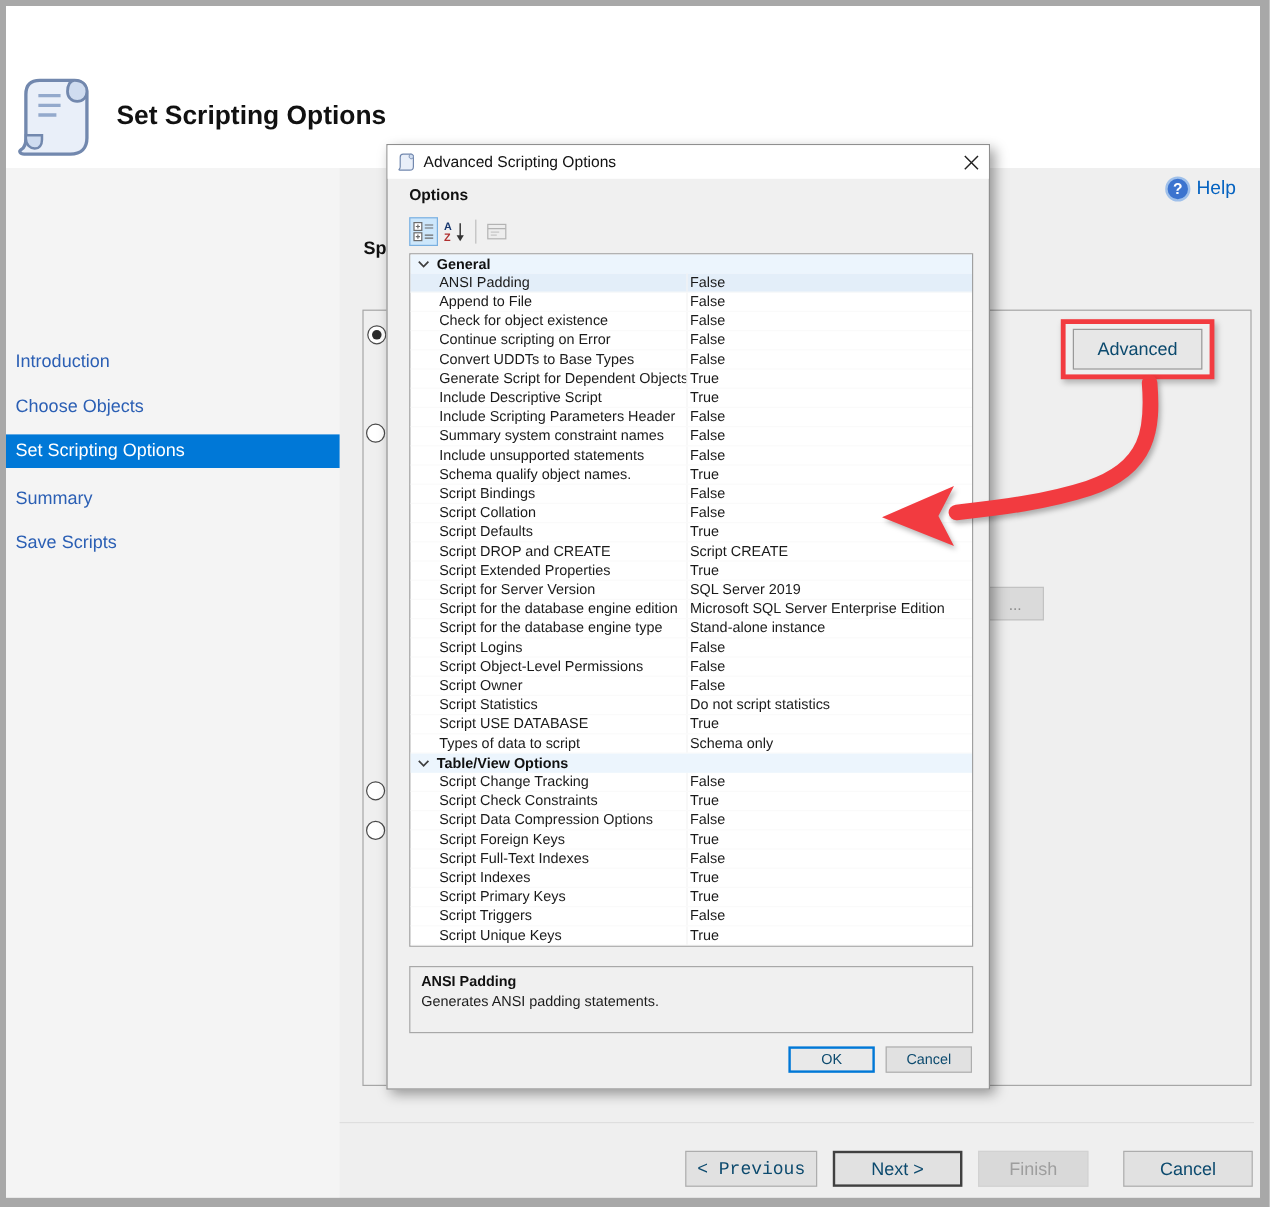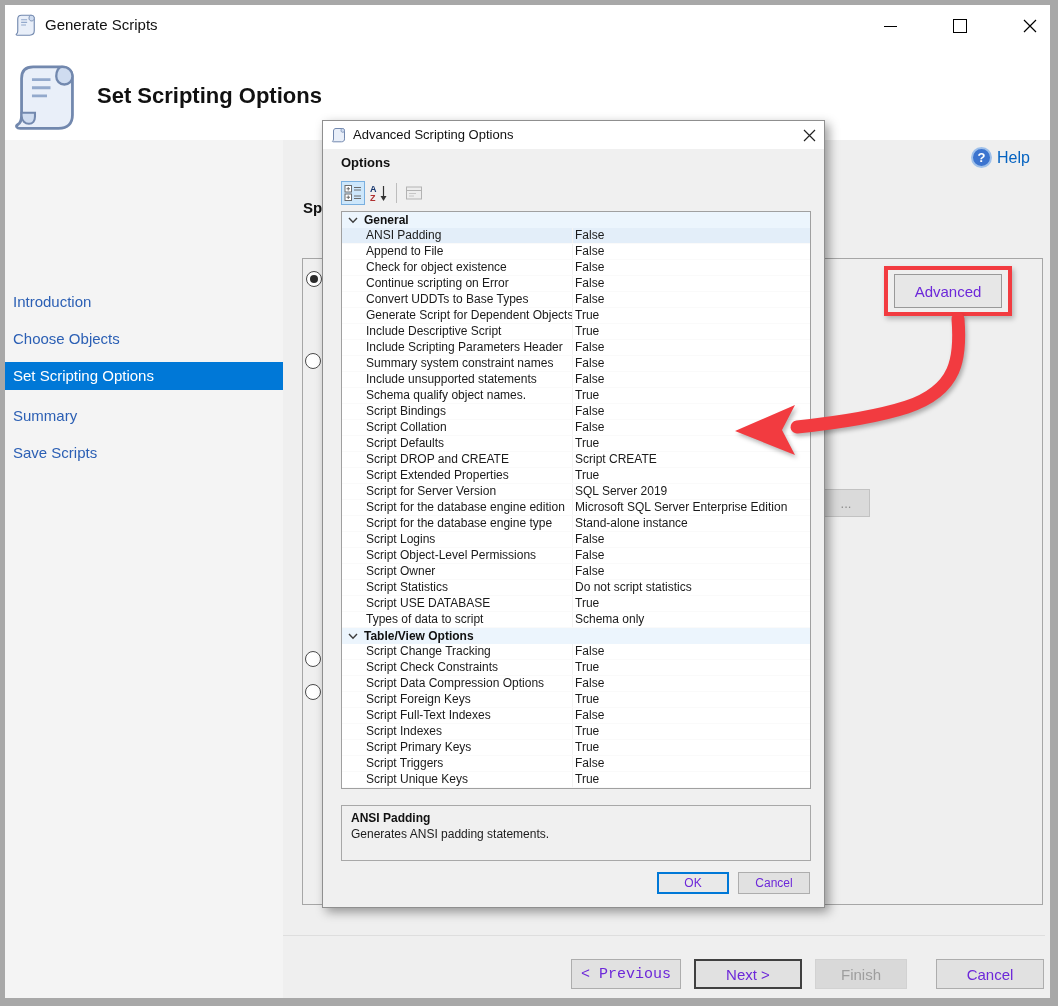--- a/index.html
+++ b/index.html
@@ -28,21 +28,21 @@
   .help-row { position:absolute; left:966px; top:142px; display:flex; align-items:center; gap:5px; }
   .help-icon { width:21px; height:21px; border-radius:50%; background:#3c74cf; border:2px solid #9fc0ea; color:#fff; font-size:13px; font-weight:bold; display:flex; align-items:center; justify-content:center; }
   .help-label { font-size:16px; color:#0563c1; cursor:pointer; }
 
   .spec-heading { position:absolute; left:298px; top:194px; font-size:15px; font-weight:bold; color:#111; width:22px; overflow:hidden; white-space:nowrap; }
 
   .groupbox { position:absolute; left:297px; top:253px; width:741px; height:647px; border:1px solid #a6a6a6; }
   .radio { position:absolute; width:16px; height:16px; border:1px solid #4a4a4a; border-radius:50%; background:#fff; }
   .radio.sel::after { content:""; position:absolute; left:3px; top:3px; width:8px; height:8px; border-radius:50%; background:#2b2b2b; }
 
-  .btn { display:flex; align-items:center; justify-content:center; background:#e1e1e1; border:1px solid #adadad; font-size:15px; color:#6d28d9; cursor:pointer; }
+  .btn { display:flex; align-items:center; justify-content:center; background:#e1e1e1; border:1px solid #adadad; font-size:15px; color:#0c4a6e; cursor:pointer; }
   .advanced-btn { position:absolute; left:889px; top:269px; width:108px; height:34px; background:#e7e7e7; border:1px solid #999; }
   .browse-btn { position:absolute; left:817px; top:484px; width:48px; height:28px; background:#dadada; border:1px solid #c2c2c2; color:#8d8d8d; font-size:13px; z-index:2; }
 
   .footer-sep { position:absolute; left:278px; top:930px; width:762px; height:1px; background:#dedede; }
   .footer-btn { position:absolute; top:954px; height:30px; }
   .btn-prev { left:566px; width:110px;font-family:Liberation Mono, monospace; }
   .btn-next { left:689px; width:108px; border:2px solid #404040; }
   .btn-finish { left:810px; width:92px; background:#d9d9d9; border:1px solid #d2d2d2; color:#9e9e9e; cursor:default; }
   .btn-wcancel { left:931px; width:108px; }
 
@@ -77,39 +77,20 @@
 
   
   .red-box { position:absolute; left:879px; top:261px; width:128px; height:50px; border:4px solid #f23b40; z-index:6; box-shadow:2px 3px 5px rgba(0,0,0,.25); }
   .red-arrow { position:absolute; left:720px; top:290px; width:330px; height:175px; z-index:7; pointer-events:none; filter:drop-shadow(2px 3px 2px rgba(0,0,0,.28)); }
 </style>
 </head>
 <body>
 
 <div class="win">
 
-  <div class="titlebar">
-    <svg class="app-icon" viewBox="0 0 32 32">
-      <path d="M10 3 C6.5 3 5 5 5 8 L5 24 C5 26 4.6 27.2 3.4 27.9 C2.3 28.6 2.9 29.6 4.4 29.6 L21 29.6 C25 29.6 27 27.4 27 23.8 L27 8 C27 5 25.5 3 22.5 3 Z" fill="#e9eff9" stroke="#7288ae" stroke-width="1.5"></path>
-      <path d="M22.5 3 C25.4 3 27 4.8 27 7 C27 9.1 25.5 10.6 23.5 10.6 C21.5 10.6 20 9.1 20 7 C20 4.8 21 3 22.5 3 Z" fill="#cfdcf0" stroke="#7288ae" stroke-width="1.2"></path>
-      <path d="M9.5 9 L17.5 9 M9.5 12.5 L17.5 12.5 M9.5 16 L16 16" stroke="#93a9cc" stroke-width="1.4"></path>
-    </svg>
-    <div class="app-title">Generate Scripts</div>
-    <div class="cap-btn cap-min">
-        <div style="width:13px;border-top:1px solid #000;"></div>
-      </div>
-    <div class="cap-btn cap-max">
-        <div style="width:14px;height:14px;border:1px solid #000;"></div>
-      </div>
-    <div class="cap-btn cap-close">
-      <svg width="16" height="16" viewBox="0 0 16 16">
-          <path d="M2 2 L14 14 M14 2 L2 14" stroke="#000" stroke-width="1.2"></path>
-        </svg>
-    </div>
-  </div>
 
   <svg class="hdr-icon" viewBox="0 0 32 32">
     <path d="M10 3 C6.5 3 5 5 5 8 L5 24 C5 26 4.6 27.2 3.4 27.9 C2.3 28.6 2.9 29.6 4.4 29.6 L21 29.6 C25 29.6 27 27.4 27 23.8 L27 8 C27 5 25.5 3 22.5 3 Z" fill="#e9eff9" stroke="#7288ae" stroke-width="1.2"></path>
     <path d="M22.5 3 C25.4 3 27 4.8 27 7 C27 9.1 25.5 10.6 23.5 10.6 C21.5 10.6 20 9.1 20 7 C20 4.8 21 3 22.5 3 Z" fill="#cfdcf0" stroke="#7288ae" stroke-width="1"></path>
     <path d="M5 24 C5 26.3 6.6 27.6 8.2 27.6 C9.8 27.6 10.8 26.3 10.8 24.4 L10.8 22.8 L5 22.8 Z" fill="#cfdcf0" stroke="#7288ae" stroke-width="0.9"></path>
     <path d="M9.5 8.5 L17.5 8.5 M9.5 12 L17.5 12 M9.5 15.5 L16 15.5" stroke="#93a9cc" stroke-width="1.2"></path>
   </svg>
   <div class="hdr-title">Set Scripting Options</div>
 
   <div class="content-bg"></div>

